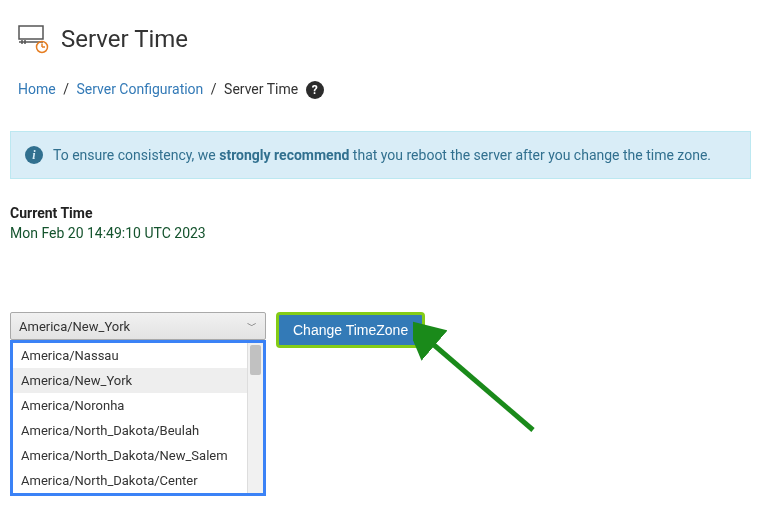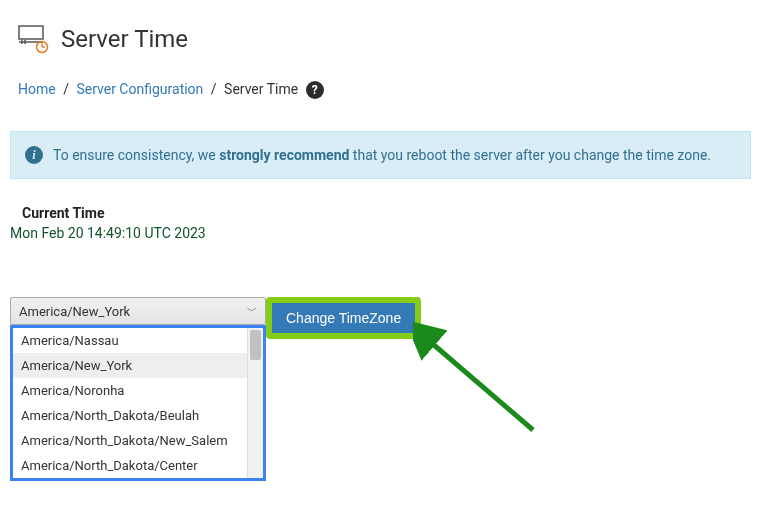--- a/index.html
+++ b/index.html
@@ -83,30 +83,30 @@
     }
     .info-text strong { font-weight: 700; }
     .section {
       padding: 6px 10px;
     }
     .section-label {
       font-weight: 700;
       font-size: 14px;
       color: #222;
       margin-bottom: 4px;
-      margin-left: 12px;
     }
     .section-value {
       font-size: 14px;
       color: #14532d;
     }
     .configure-row {
       display: flex;
       align-items: flex-start;
-      margin-top: 4px;
+      gap: 10px;
+      margin-top: 19px;
     }
     .select-wrap {
       position: relative;
       width: 256px;
     }
     .select-box {
       width: 100%;
       height: 28px;
       border: 1px solid #a9a9a9;
       background: linear-gradient(#f1f1f1, #e3e3e3);
@@ -157,21 +157,21 @@
       position: absolute;
       top: 2px;
       left: 2px;
       right: 2px;
       height: 30px;
       background: #c1c1c1;
       border-radius: 2px;
     }
     .btn-primary {
       background: #337ab7;
-      border: 6px solid #84cc16;
+      border: 3px solid #84cc16;
       color: #fff;
       padding: 7px 14px;
       font-size: 14px;
       border-radius: 4px;
       cursor: pointer;
     }
     .arrow-annotation {
       position: absolute;
       left: 413px;
       top: 315px;

